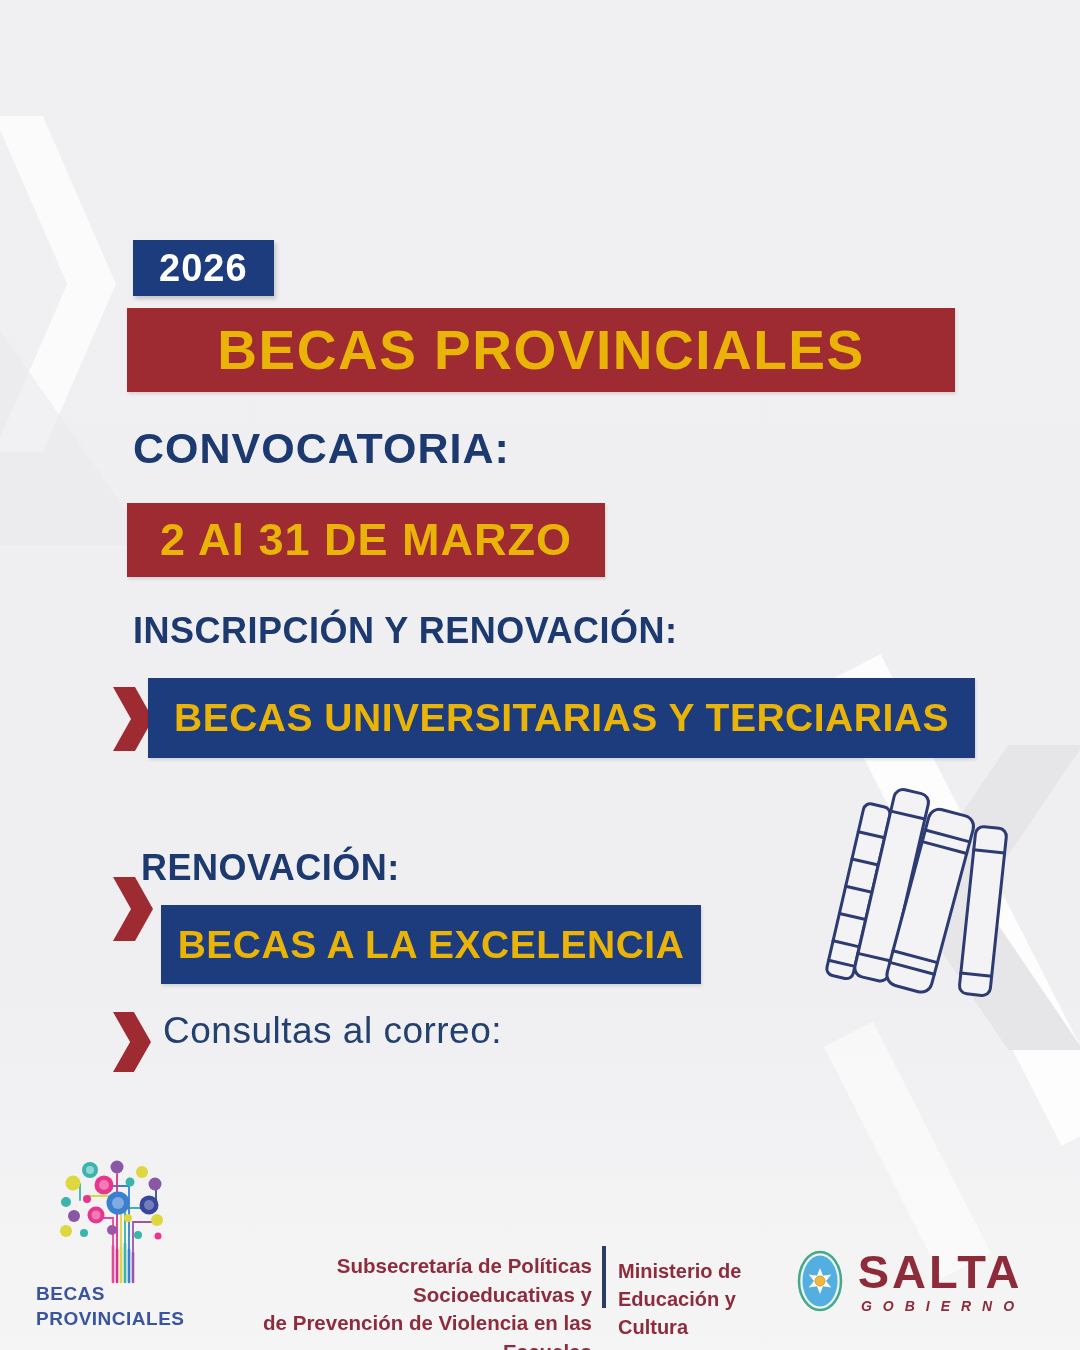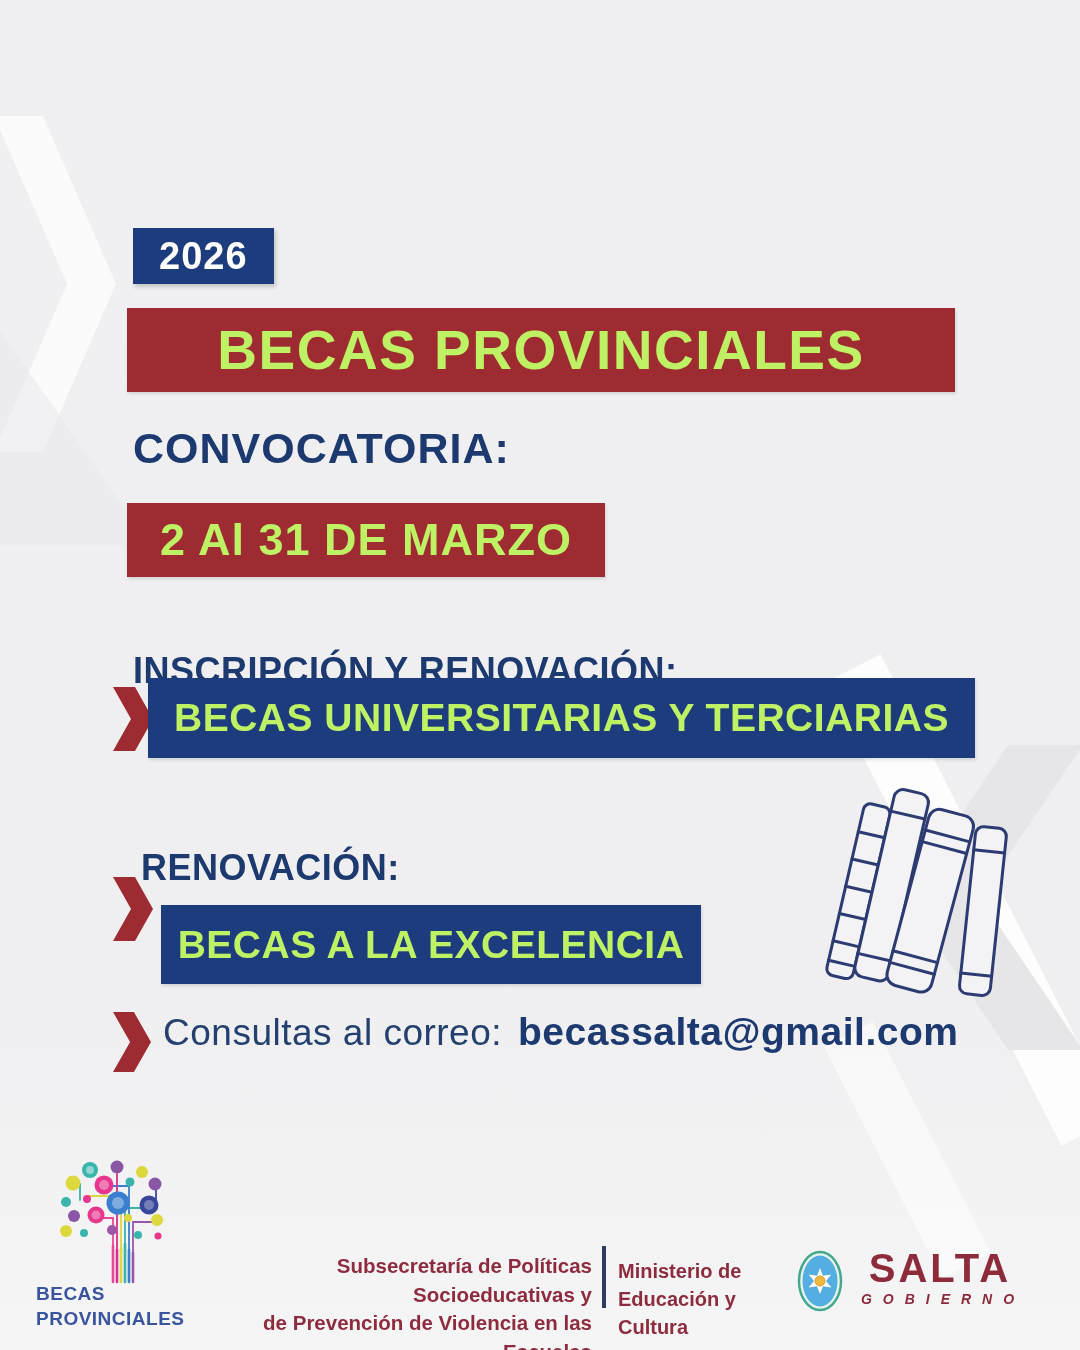--- a/index.html
+++ b/index.html
@@ -17,32 +17,32 @@
     clip-path:polygon(0 0,100% 100%,0 100%);}
   .band-right{left:940px;top:640px;width:62px;height:520px;background:rgba(255,255,255,.85);
     transform:rotate(-27deg);}
   .chev-right{left:905px;top:745px;width:178px;height:305px;background:#e6e6e9;
     clip-path:polygon(100% 0,58% 0,0 50%,58% 100%,100% 100%,42% 50%);}
   .band-bottom{left:880px;top:1020px;width:55px;height:260px;background:rgba(255,255,255,.55);
     transform:rotate(-27deg);}
   
   .content{position:absolute;inset:0;z-index:1;}
   .abs{position:absolute;}
-  .year-badge{left:133px;top:228px;height:56px;padding:0 26px;background:#1d3c7e;
+  .year-badge{left:133px;top:240px;height:56px;padding:0 26px;background:#1d3c7e;
     display:flex;align-items:center;box-shadow:2px 3px 4px rgba(0,0,0,.18);}
   .year-badge span{color:#fff;font-size:38px;font-weight:800;letter-spacing:1px;}
-  .banner{display:flex;align-items:center;justify-content:center;color:#bef264;font-weight:800;
+  .banner{display:flex;align-items:center;justify-content:center;color:#eab308;font-weight:800;
     box-shadow:1px 2px 3px rgba(0,0,0,.12);}
   .banner-title{left:127px;top:308px;width:828px;height:84px;background:#9e2b31;
     font-size:55px;letter-spacing:1.5px;}
   .banner-date{left:127px;top:503px;width:478px;height:74px;background:#9e2b31;
     font-size:45px;letter-spacing:1px;}
   .navy-label{color:#1d3a70;font-weight:800;}
   .lbl-convocatoria{left:133px;top:424px;font-size:43px;letter-spacing:1px;}
-  .lbl-inscripcion{left:133px;top:610px;font-size:36px;letter-spacing:.5px;margin-top:40px;}
+  .lbl-inscripcion{left:133px;top:610px;font-size:36px;letter-spacing:.5px;}
   .lbl-renovacion{left:141px;top:800px;font-size:36px;letter-spacing:.5px;margin-top:47px;}
   .arrow{background:#9e2b31;
     clip-path:polygon(0 0,55% 0,100% 50%,55% 100%,0 100%,45% 50%);}
   .arrow-1{left:113px;top:687px;width:40px;height:64px;}
   .arrow-2{left:113px;top:877px;width:40px;height:64px;}
   .arrow-3{left:113px;top:1012px;width:38px;height:60px;}
   .banner-item1{left:148px;top:678px;width:827px;height:80px;background:#1d3c7e;font-size:39px;letter-spacing:.5px;}
   .banner-item2{left:161px;top:869px;width:540px;height:79px;background:#1d3c7e;font-size:39px;letter-spacing:.5px;margin-top:36px;}
   .consultas-row{left:163px;top:1010px;display:flex;align-items:baseline;}
   .consultas-prefix{color:#23406e;font-size:37px;font-weight:400;letter-spacing:.5px;}
@@ -52,21 +52,21 @@
   .tree-logo{left:58px;top:1156px;width:126px;height:128px;}
   .logo-text{left:36px;top:1282px;width:172px;text-align:left;color:#3a55a0;
     font-weight:800;font-size:19px;line-height:1.3;letter-spacing:.5px;}
   .subsec{left:200px;top:1252px;width:392px;text-align:right;color:#8e2c3d;
     font-weight:700;font-size:20.5px;line-height:1.4;}
   .foot-divider{left:602px;top:1246px;width:4px;height:62px;background:#2b3d60;}
   .ministerio{left:618px;top:1257px;width:168px;text-align:left;color:#8e2c3d;
     font-weight:700;font-size:20px;line-height:1.4;}
   .salta-badge{left:797px;top:1250px;width:46px;height:62px;}
   .salta-block{left:850px;top:1248px;width:180px;text-align:center;color:#8e2b3a;}
-  .salta-name{font-size:40px;font-weight:700;letter-spacing:3px;line-height:1;}
+  .salta-name{font-size:47px;font-weight:700;letter-spacing:3px;line-height:1;}
   .salta-sub{font-size:14px;font-weight:700;letter-spacing:11px;margin-top:3px;padding-left:6px;font-style:italic;}
 </style>
 </head>
 <body>
 
 <div class="poster">
 
   <div class="decor chev-left"></div>
   <div class="decor shade-left"></div>
   <div class="decor band-right"></div>
@@ -124,21 +124,20 @@
           <rect x="155" y="52" width="31" height="168" rx="8"></rect>
           <line x1="155" y1="76" x2="186" y2="76"></line>
           <line x1="155" y1="200" x2="186" y2="200"></line>
         </g>
       </g>
     </svg>
 
     <div class="abs arrow arrow-3"></div>
     <div class="abs consultas-row">
       <span class="consultas-prefix">Consultas al correo:</span>
-      <span class="consultas-email">becassalta@gmail.com</span>
     </div>
 
     <svg class="abs tree-logo" viewBox="0 0 126 128">
 
       <g stroke-width="2.6" fill="none" stroke-linecap="round">
         <path d="M55 90 V126" stroke="#e8489b"></path>
         <path d="M59 94 V126" stroke="#d92f8a"></path>
         <path d="M63 92 V126" stroke="#dcd83e"></path>
         <path d="M67 88 V126" stroke="#39b3ac"></path>
         <path d="M71 94 V126" stroke="#3b7fd0"></path>

